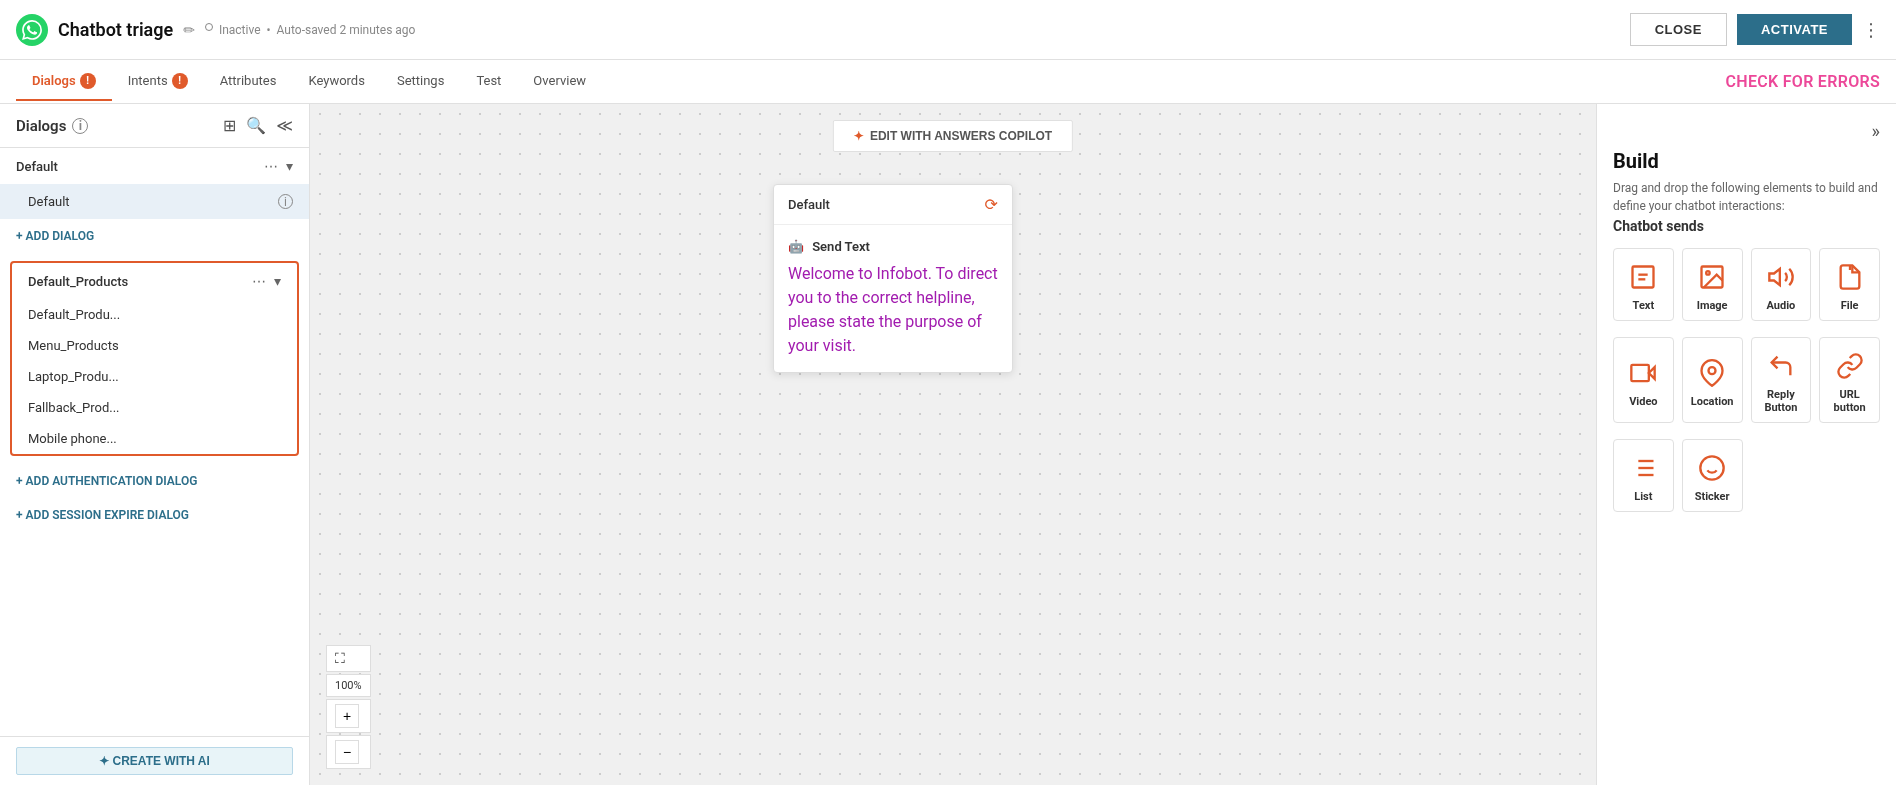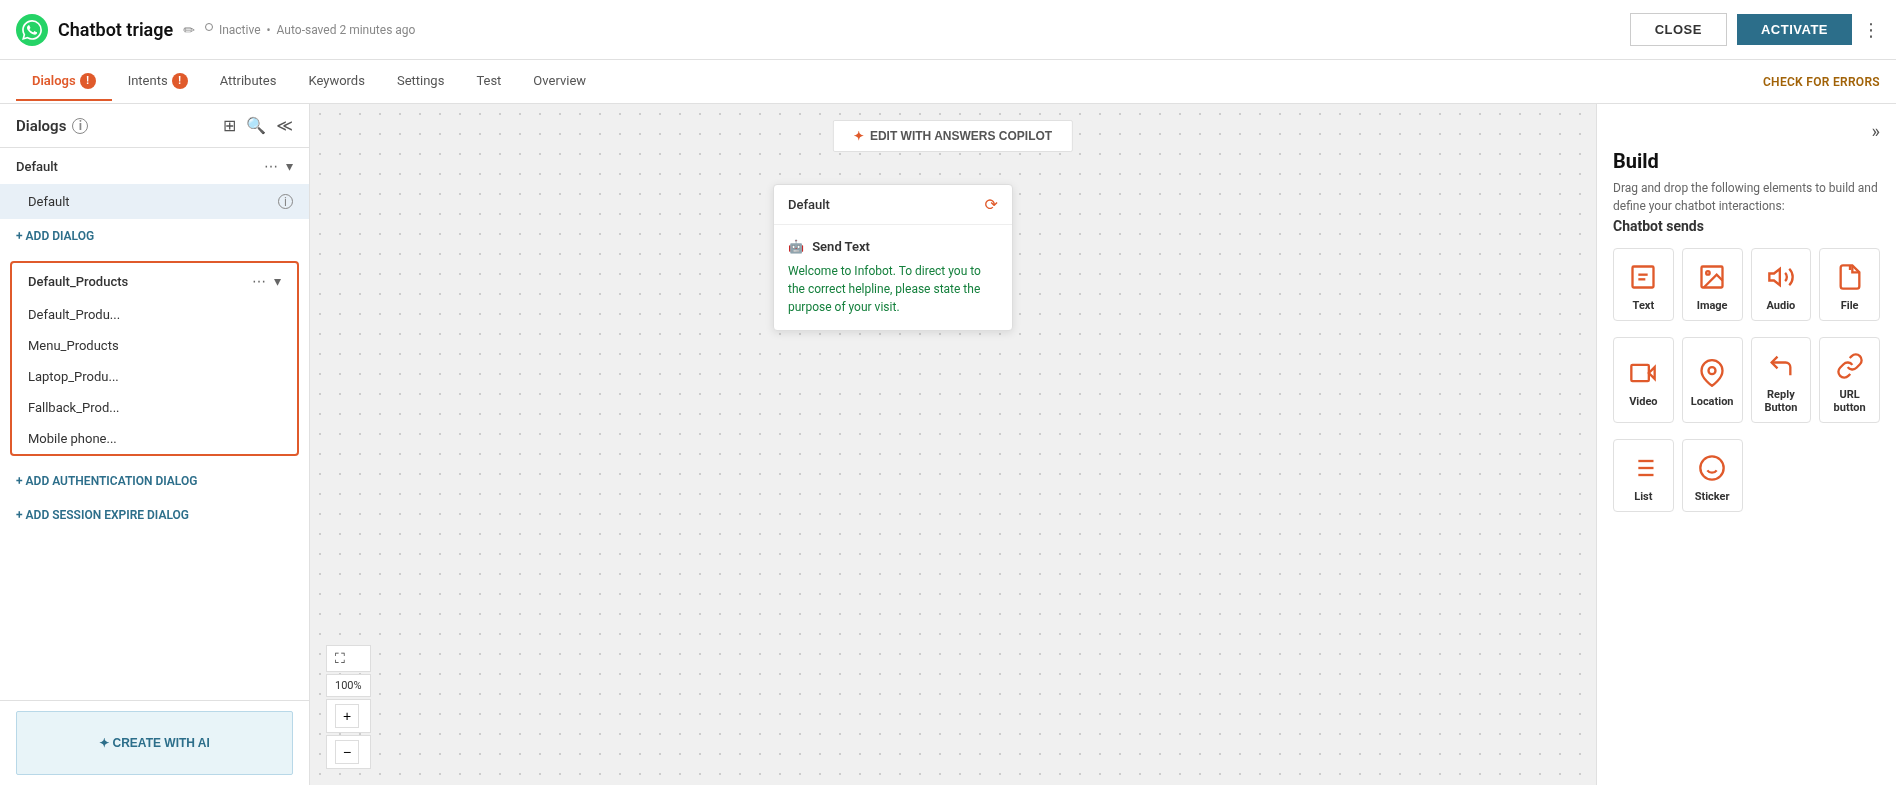--- a/index.html
+++ b/index.html
@@ -27,21 +27,21 @@
       display: flex; align-items: center; border-bottom: 1px solid #e0e0e0;
       padding: 0 16px; height: 44px; justify-content: space-between;
     }
     .nav-tabs-left { display: flex; gap: 0; }
     .nav-tab {
       padding: 10px 16px; cursor: pointer; font-size: 13px; color: #555;
       border-bottom: 2px solid transparent; display: flex; align-items: center; gap: 4px;
     }
     .nav-tab.active { color: #e05a2b; border-bottom-color: #e05a2b; font-weight: 600; }
     .warn-badge { background: #e05a2b; color: #fff; border-radius: 50%; width: 16px; height: 16px; font-size: 10px; display: flex; align-items: center; justify-content: center; font-weight: bold; }
-    .check-errors { color: #a16207; font-size: 12px; font-weight: 600; cursor: pointer; letter-spacing: 0.3px; }
+    .check-errors { color: #ec4899; font-size: 16px; font-weight: 600; cursor: pointer; letter-spacing: 0.3px; }
 
     
     .main-layout { display: flex; height: calc(785px - 104px); }
 
     
     .sidebar { width: 310px; border-right: 1px solid #e0e0e0; display: flex; flex-direction: column; overflow: hidden; }
     .sidebar-header { display: flex; align-items: center; justify-content: space-between; padding: 12px 16px; border-bottom: 1px solid #e0e0e0; }
     .sidebar-title { font-size: 15px; font-weight: 600; display: flex; align-items: center; gap: 6px; }
     .sidebar-title-icons { display: flex; gap: 10px; align-items: center; }
     .sidebar-icon { cursor: pointer; color: #555; font-size: 16px; }
@@ -57,41 +57,41 @@
     .group-item-right { display: flex; gap: 6px; align-items: center; }
 
     .group-selected { border: 2px solid #e05a2b; border-radius: 4px; margin: 8px 10px; }
     .group-selected .group-header { color: #333; }
     .group-selected-items { padding: 0; }
     .group-selected-item { padding: 8px 16px; font-size: 13px; color: #333; cursor: pointer; }
 
     .add-btn { color: #2c6e8a; font-size: 12px; font-weight: 600; cursor: pointer; padding: 10px 16px; }
 
     .sidebar-footer { border-top: 1px solid #e0e0e0; padding: 10px 16px; }
-    .create-ai-btn { background: #e8f4f8; color: #2c6e8a; border: 1px solid #b8d8e8; padding: 24px 16px; font-size: 12px; font-weight: 600; cursor: pointer; width: 100%; text-align: center; border-radius: 2px; }
+    .create-ai-btn { background: #e8f4f8; color: #2c6e8a; border: 1px solid #b8d8e8; padding: 6px 16px; font-size: 12px; font-weight: 600; cursor: pointer; width: 100%; text-align: center; border-radius: 2px; }
 
     
     .canvas { flex: 1; background-color: #f0f0f0; background-image: radial-gradient(circle, #ccc 1px, transparent 1px); background-size: 20px 20px; position: relative; overflow: hidden; }
 
     .canvas-top-bar { position: absolute; top: 16px; left: 50%; transform: translateX(-50%); }
     .copilot-btn { background: #fff; border: 1px solid #e0e0e0; padding: 8px 20px; font-size: 12px; font-weight: 600; color: #555; cursor: pointer; display: flex; align-items: center; gap: 6px; border-radius: 2px; white-space: nowrap; }
     .copilot-icon { color: #e05a2b; }
 
     .canvas-controls { position: absolute; bottom: 16px; left: 16px; display: flex; flex-direction: column; gap: 2px; }
     .canvas-control-row { display: flex; align-items: center; gap: 4px; background: #fff; border: 1px solid #ddd; padding: 4px 8px; font-size: 11px; }
     .canvas-btn { background: #fff; border: 1px solid #ddd; width: 24px; height: 24px; cursor: pointer; font-size: 14px; display: flex; align-items: center; justify-content: center; }
 
     .dialog-node { position: absolute; top: 80px; left: 50%; transform: translateX(-50%) translateX(-60px); width: 240px; background: #fff; border: 1px solid #ddd; border-radius: 4px; box-shadow: 0 2px 8px rgba(0,0,0,0.1); }
     .dialog-node-header { display: flex; align-items: center; justify-content: space-between; padding: 10px 14px; border-bottom: 1px solid #eee; font-size: 13px; font-weight: 500; }
     .dialog-node-sync { color: #e05a2b; font-size: 16px; cursor: pointer; }
 
     .send-text-card { margin: 0; padding: 14px; }
     .send-text-title { display: flex; align-items: center; gap: 8px; font-size: 13px; font-weight: 600; margin-bottom: 8px; }
     .send-text-icon { color: #e05a2b; }
-    .send-text-body { font-size: 12px; color: #15803d; line-height: 1.5; }
+    .send-text-body { font-size: 16px; color: #a21caf; line-height: 1.5; }
 
     
     .build-panel { width: 300px; border-left: 1px solid #e0e0e0; overflow-y: auto; padding: 16px; }
     .panel-collapse { text-align: right; margin-bottom: 8px; }
     .panel-collapse-icon { font-size: 18px; color: #555; cursor: pointer; }
     .panel-title { font-size: 20px; font-weight: 700; margin-bottom: 6px; color: #111; }
     .panel-desc { font-size: 12px; color: #666; margin-bottom: 3px; line-height: 1.5; }
     .panel-section-title { font-size: 14px; font-weight: 700; color: #333; margin-bottom: 14px; }
 
     .build-grid { display: grid; grid-template-columns: repeat(4, 1fr); gap: 8px; margin-bottom: 16px; }

